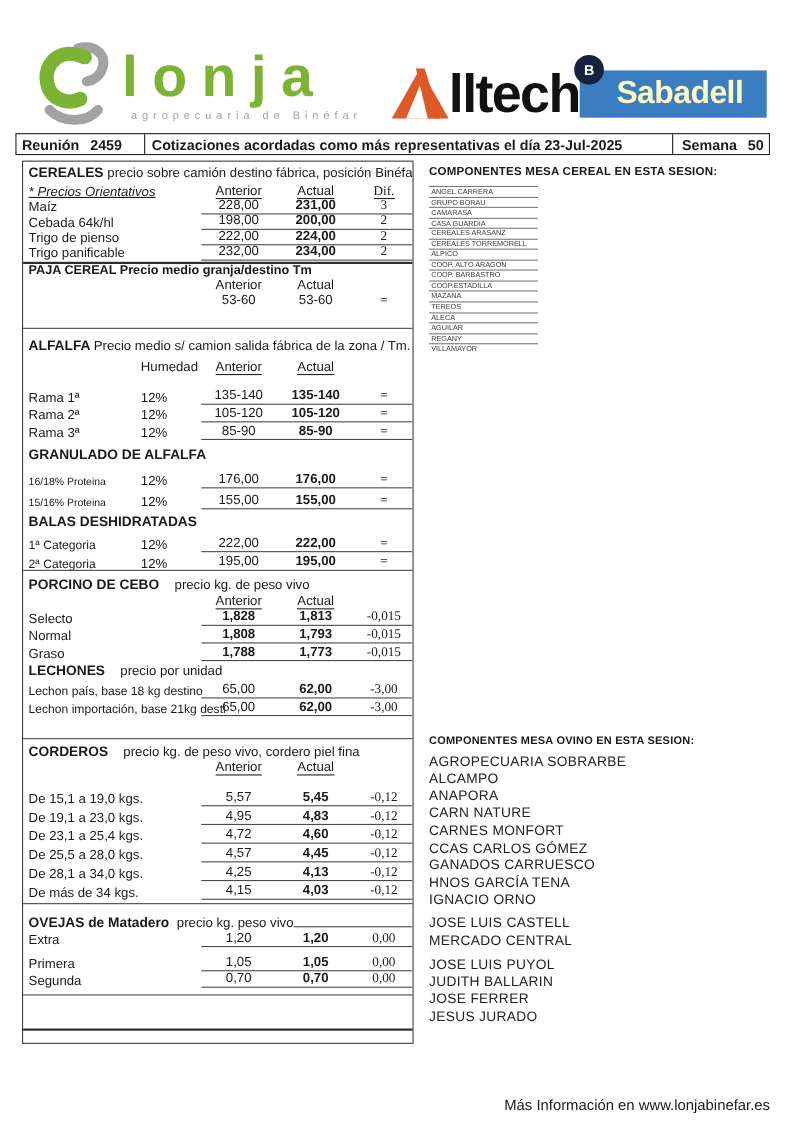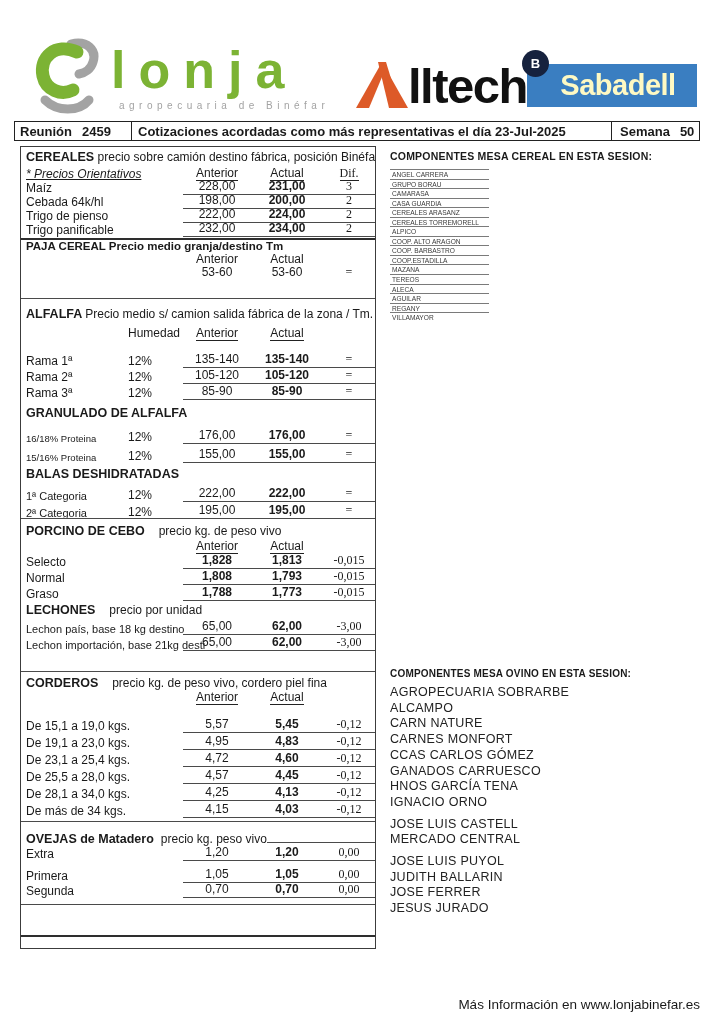--- a/index.html
+++ b/index.html
@@ -459,20 +459,21 @@
       <div class="cereal-item">REGANY</div>
       <div class="cereal-item">VILLAMAYOR</div>
     </div>
   </div>
 
   <div class="mesa-ovino">
     <div class="mesa-title" style="font-size:10px">COMPONENTES MESA OVINO EN ESTA SESION:</div>
     <div class="ovino-group">
       <div class="ovino-item">AGROPECUARIA SOBRARBE</div>
       <div class="ovino-item">ALCAMPO</div>
+      <div class="ovino-item">ANAPORA</div>
       <div class="ovino-item">CARN NATURE</div>
       <div class="ovino-item">CARNES MONFORT</div>
       <div class="ovino-item">CCAS CARLOS GÓMEZ</div>
       <div class="ovino-item">GANADOS CARRUESCO</div>
       <div class="ovino-item">HNOS GARCÍA TENA</div>
       <div class="ovino-item">IGNACIO ORNO</div>
     </div>
     <div class="ovino-group">
       <div class="ovino-item">JOSE LUIS CASTELL</div>
       <div class="ovino-item">MERCADO CENTRAL</div>

